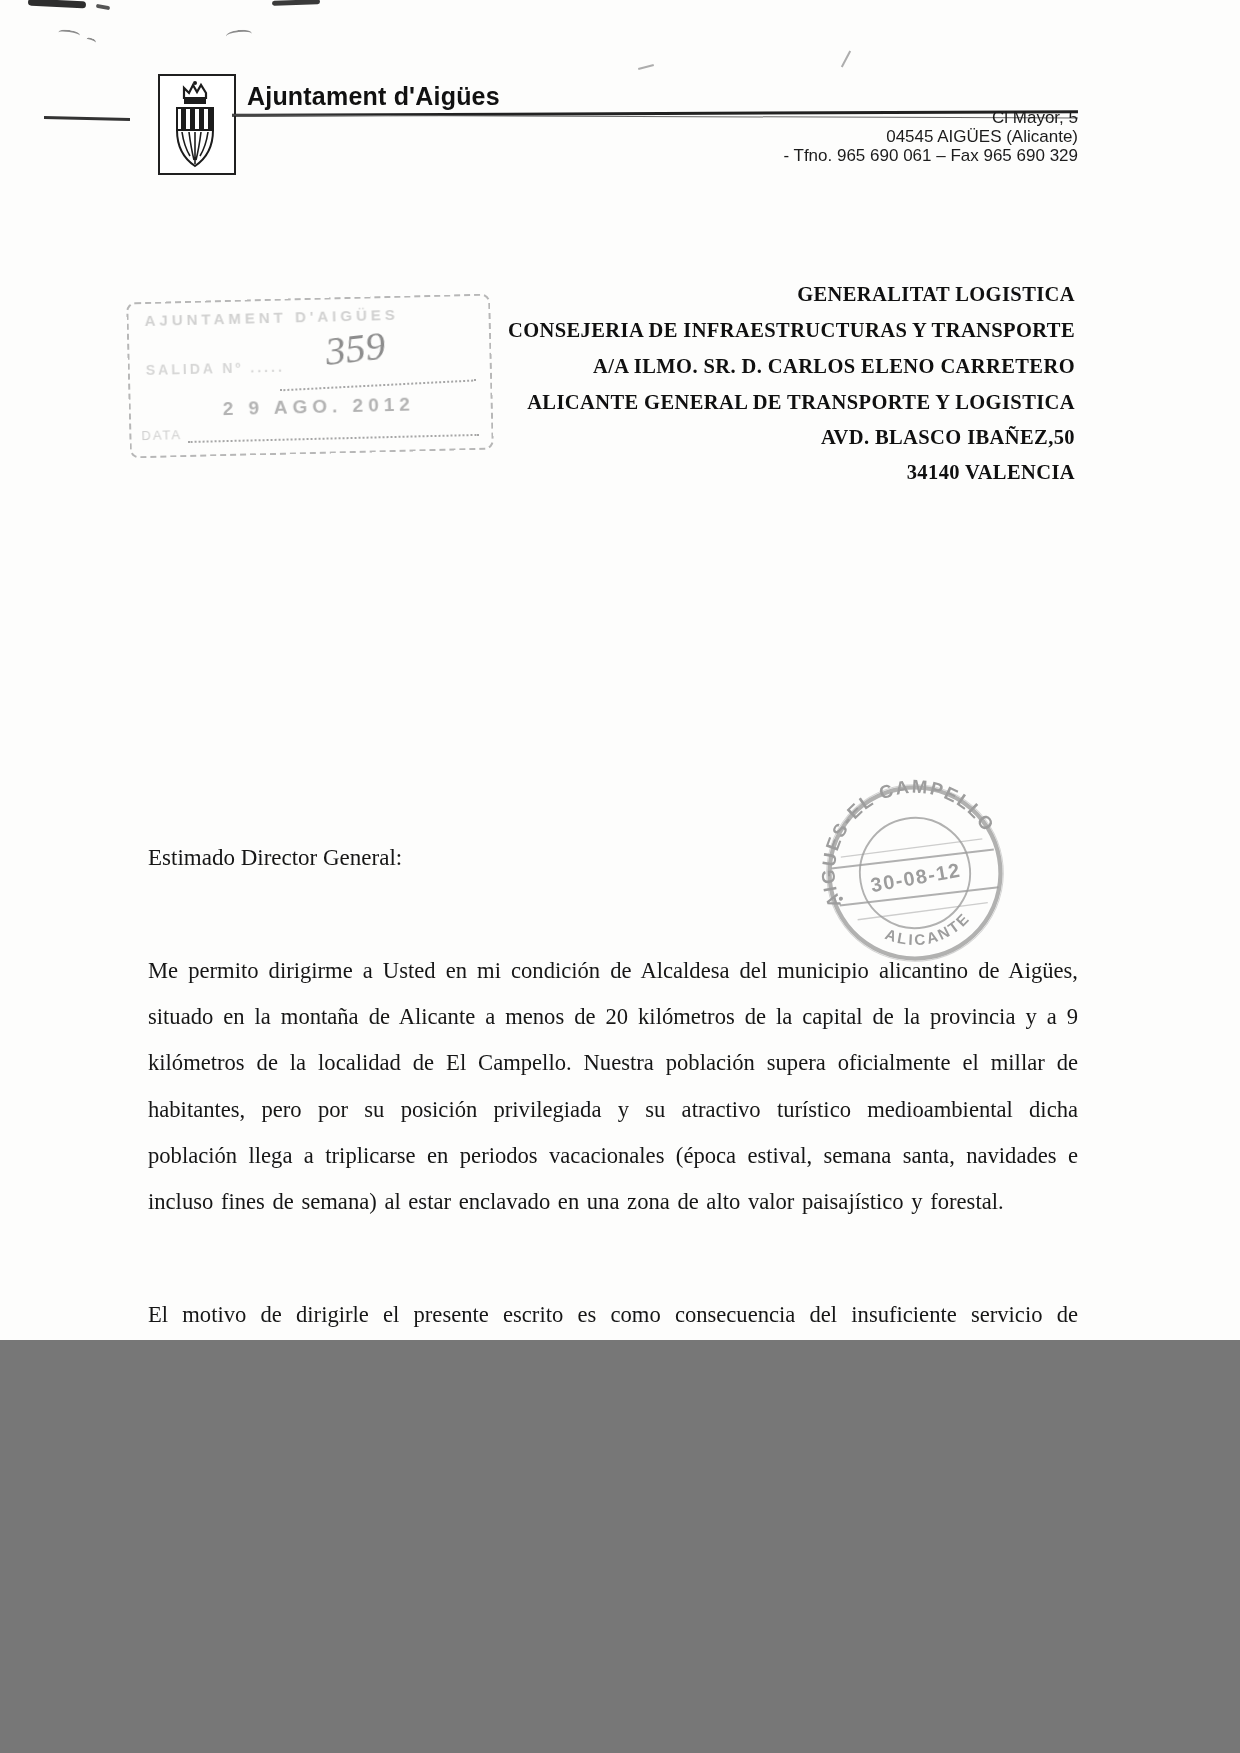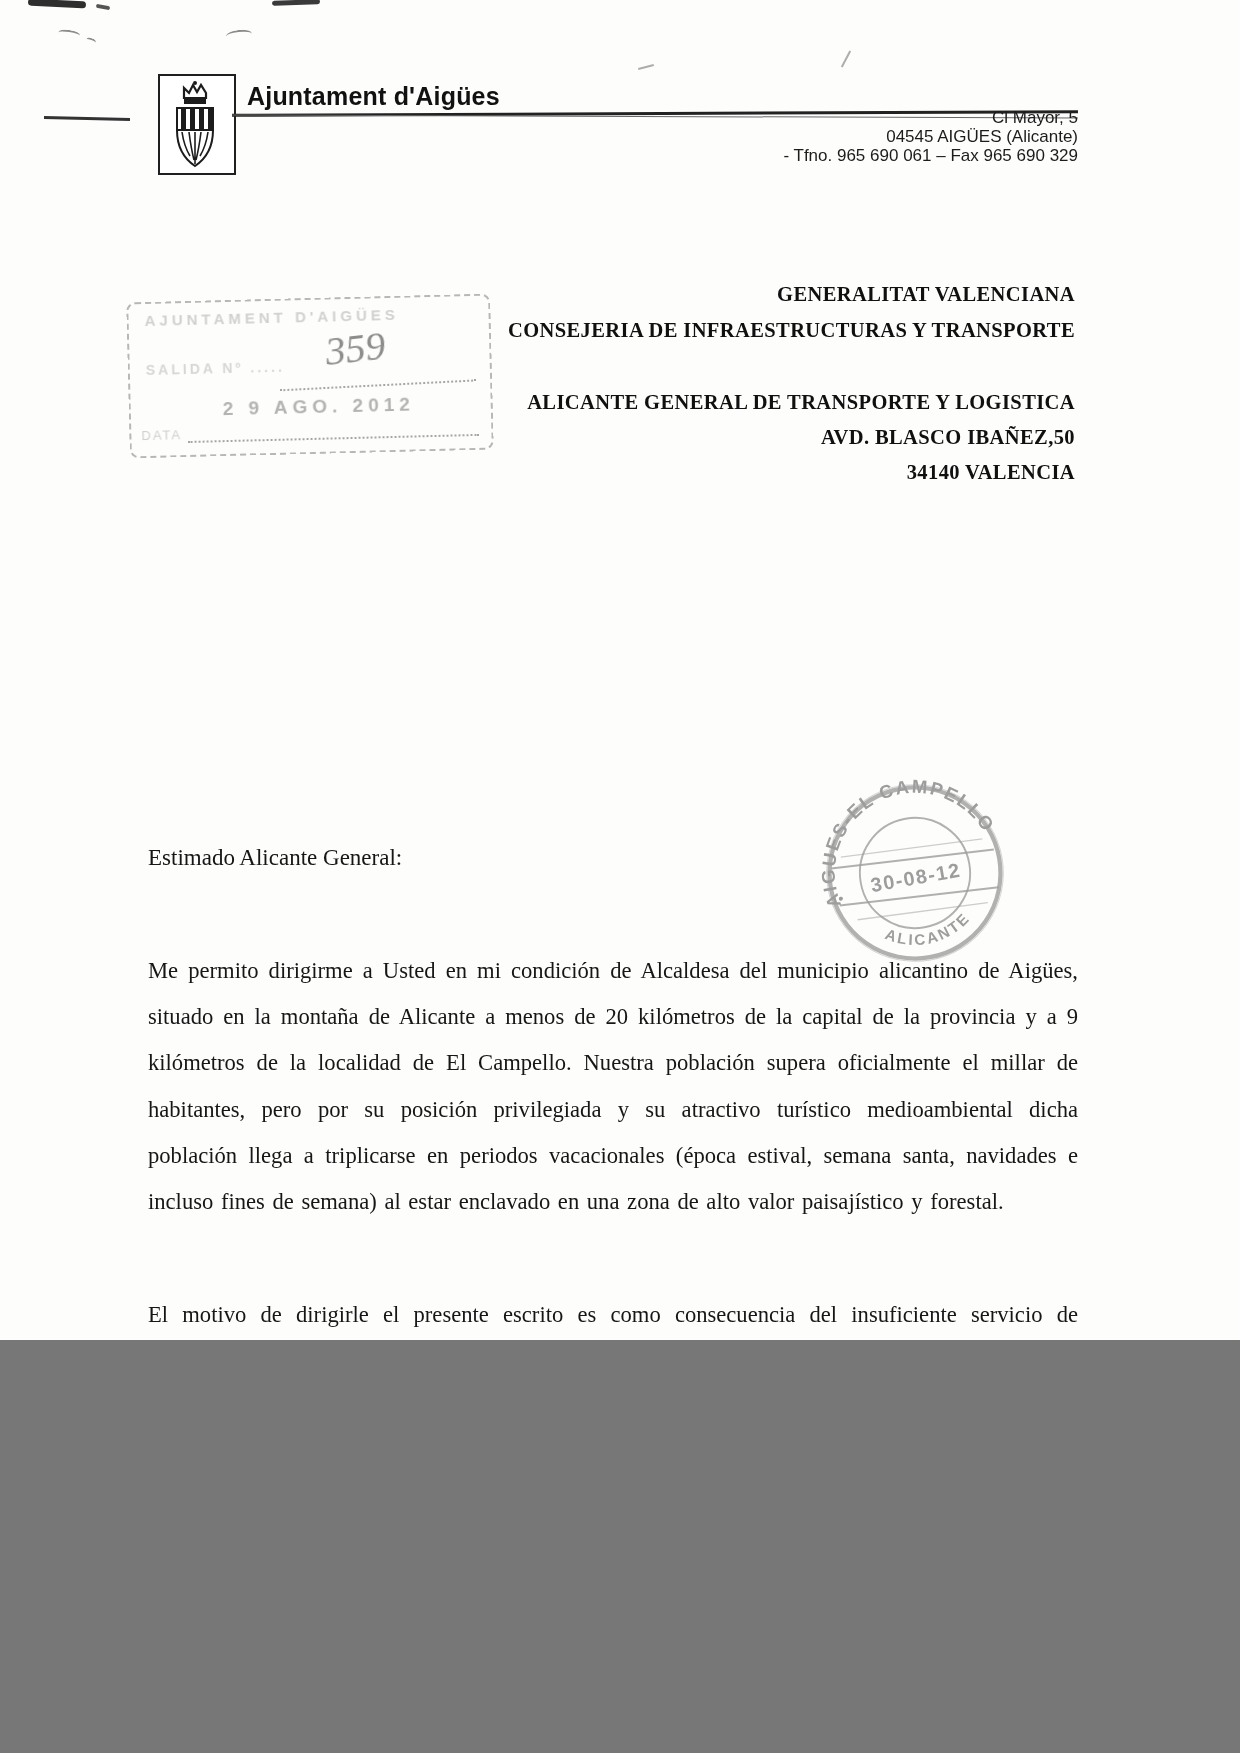--- a/index.html
+++ b/index.html
@@ -103,28 +103,29 @@
   <div class="abs reg-box">
     <div class="reg-header">AJUNTAMENT D'AIGÜES</div>
     <div class="reg-label">SALIDA Nº .....</div>
     <div class="reg-number">359</div>
     <div class="reg-dots1"></div>
     <div class="reg-date">2 9 AGO. 2012</div>
     <div class="reg-data">DATA</div>
     <div class="reg-dots2"></div>
   </div>
 
-  <div class="recipient-line" style="top:283px;">GENERALITAT VALENCIANA</div>
+  <div class="recipient-line" style="top:283px;">GENERALITAT LOGISTICA</div>
   <div class="recipient-line" style="top:319px;">CONSEJERIA DE INFRAESTRUCTURAS Y TRANSPORTE</div>
+  <div class="recipient-line" style="top:355px;">A/A ILMO. SR. D. CARLOS ELENO CARRETERO</div>
   <div class="recipient-line" style="top:391px;">ALICANTE GENERAL DE TRANSPORTE Y LOGISTICA</div>
   <div class="recipient-line" style="top:426px;">AVD. BLASCO IBAÑEZ,50</div>
   <div class="recipient-line" style="top:461px;">34140 VALENCIA</div>
 
 
-  <div class="abs salutation">Estimado Alicante General:</div>
+  <div class="abs salutation">Estimado Director General:</div>
 
   <svg class="stamp" style="left:820px;top:778px;transform:rotate(-10deg);" width="190" height="190" viewBox="0 0 200 200">
     <defs>
       <path id="arcTopA" d="M 32,150 A 84.4,84.4 0 1 1 168,150" fill="none"></path>
       <path id="arcBotA" d="M 45,152 A 75.7,75.7 0 0 0 155,152" fill="none"></path>
     </defs>
     <circle cx="100" cy="100" r="90" fill="none" stroke="#8d8d8d" stroke-width="4.5" opacity=".8"></circle>
     <circle cx="100" cy="100" r="93" fill="none" stroke="#9c9c9c" stroke-width="1" opacity=".5"></circle>
     <circle cx="100" cy="100" r="58" fill="none" stroke="#8d8d8d" stroke-width="2" opacity=".8"></circle>
     <line x1="14" y1="80" x2="186" y2="90" stroke="#8d8d8d" stroke-width="2.2" opacity=".8"></line>

